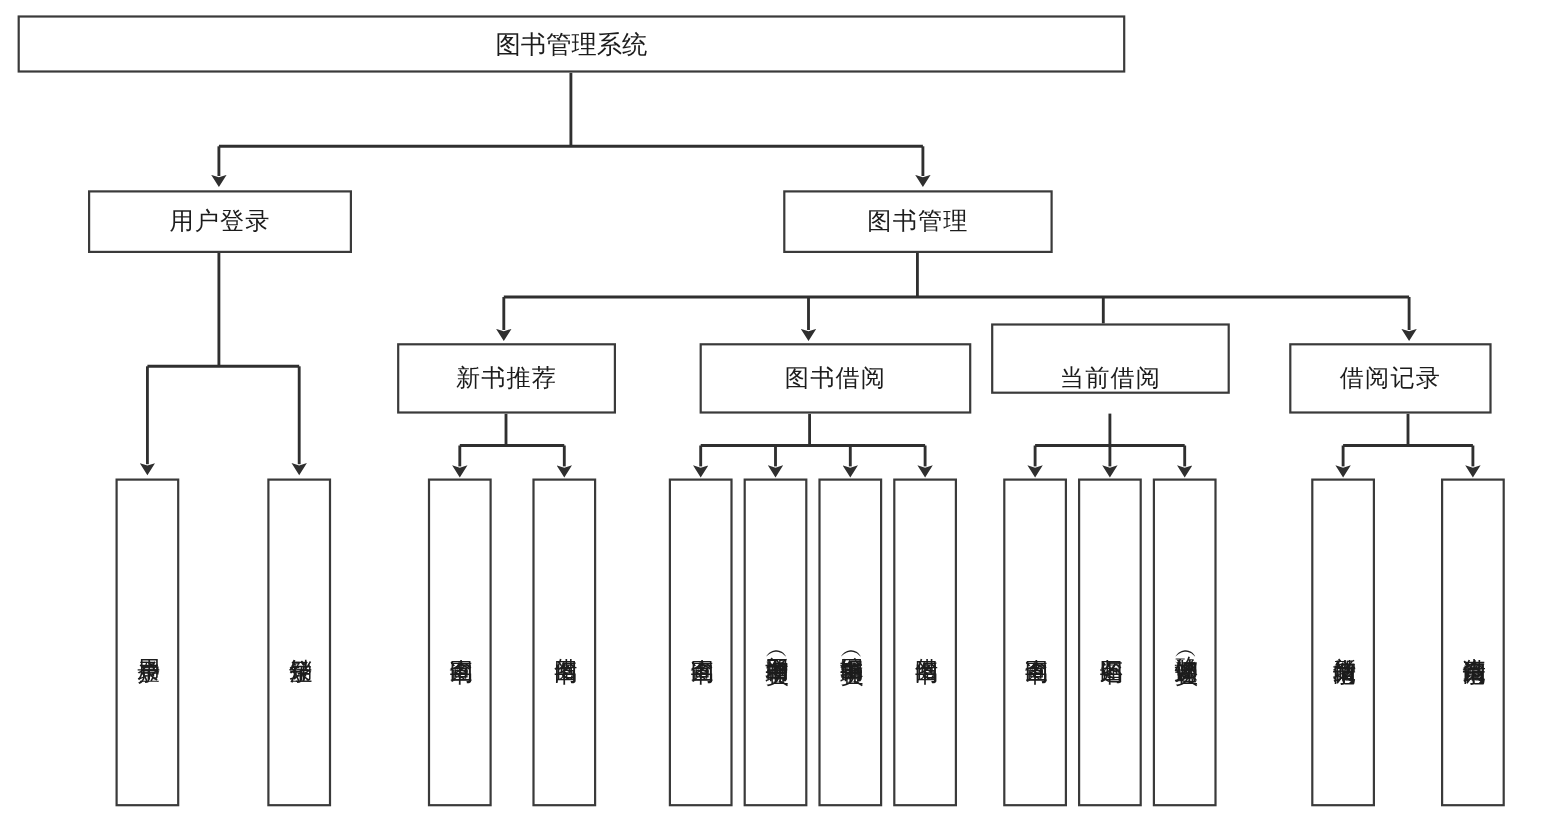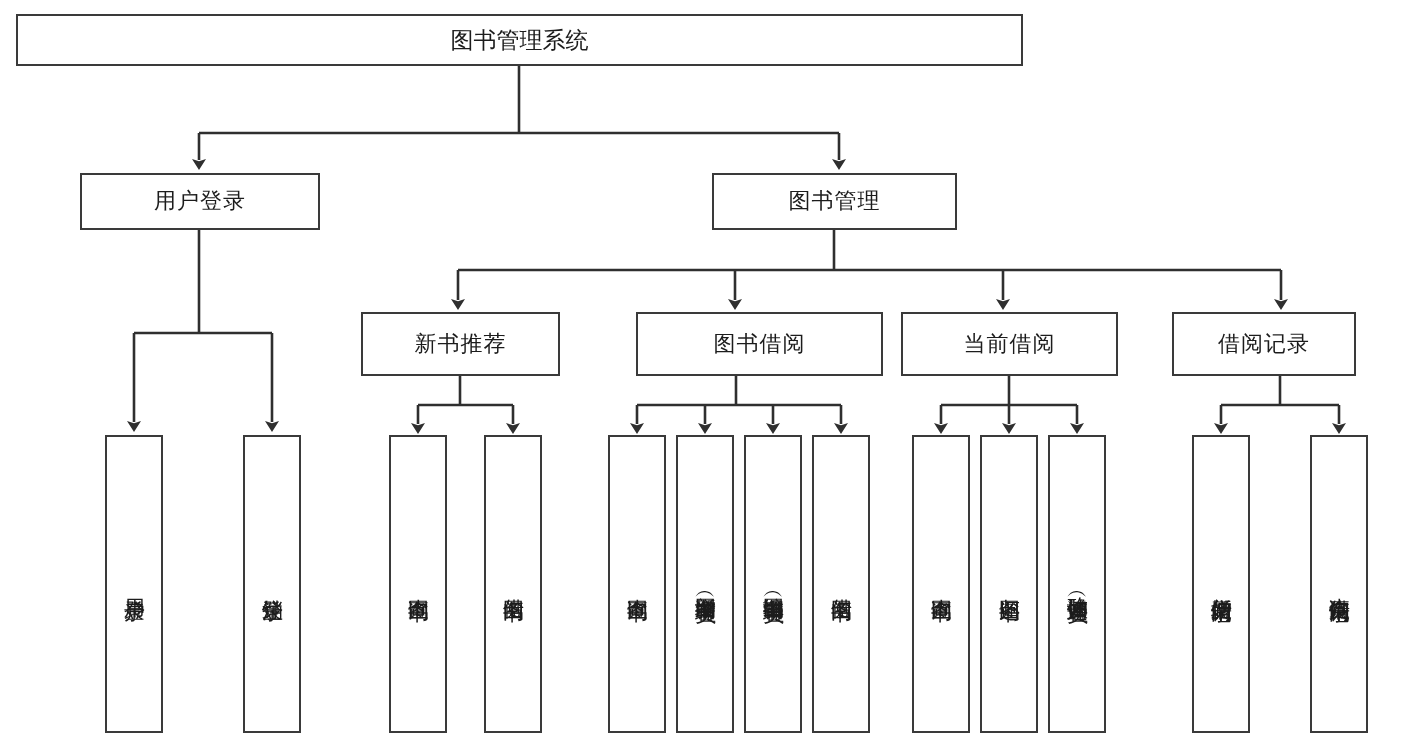--- a/index.html
+++ b/index.html
@@ -110,21 +110,21 @@
   <div class="node h" style="left:712px;top:173px;width:245px;height:57px;">
     <span>图书管理</span>
   </div>
 
   <div class="node h" style="left:361px;top:312px;width:199px;height:64px;">
     <span>新书推荐</span>
   </div>
   <div class="node h" style="left:636px;top:312px;width:247px;height:64px;">
     <span>图书借阅</span>
   </div>
-  <div class="node h" style="left:901px;top:312px;width:217px;height:64px;">
+  <div class="node h" style="left:901px;top:294px;width:217px;height:64px;align-items:flex-end;">
     <span>当前借阅</span>
   </div>
   <div class="node h" style="left:1172px;top:312px;width:184px;height:64px;">
     <span>借阅记录</span>
   </div>
 
   <div class="node leaf" style="left:105px;top:435px;width:58px;height:298px;">
     <span class="vtext">用户登录</span>
   </div>
   <div class="node leaf" style="left:243px;top:435px;width:58px;height:298px;">

